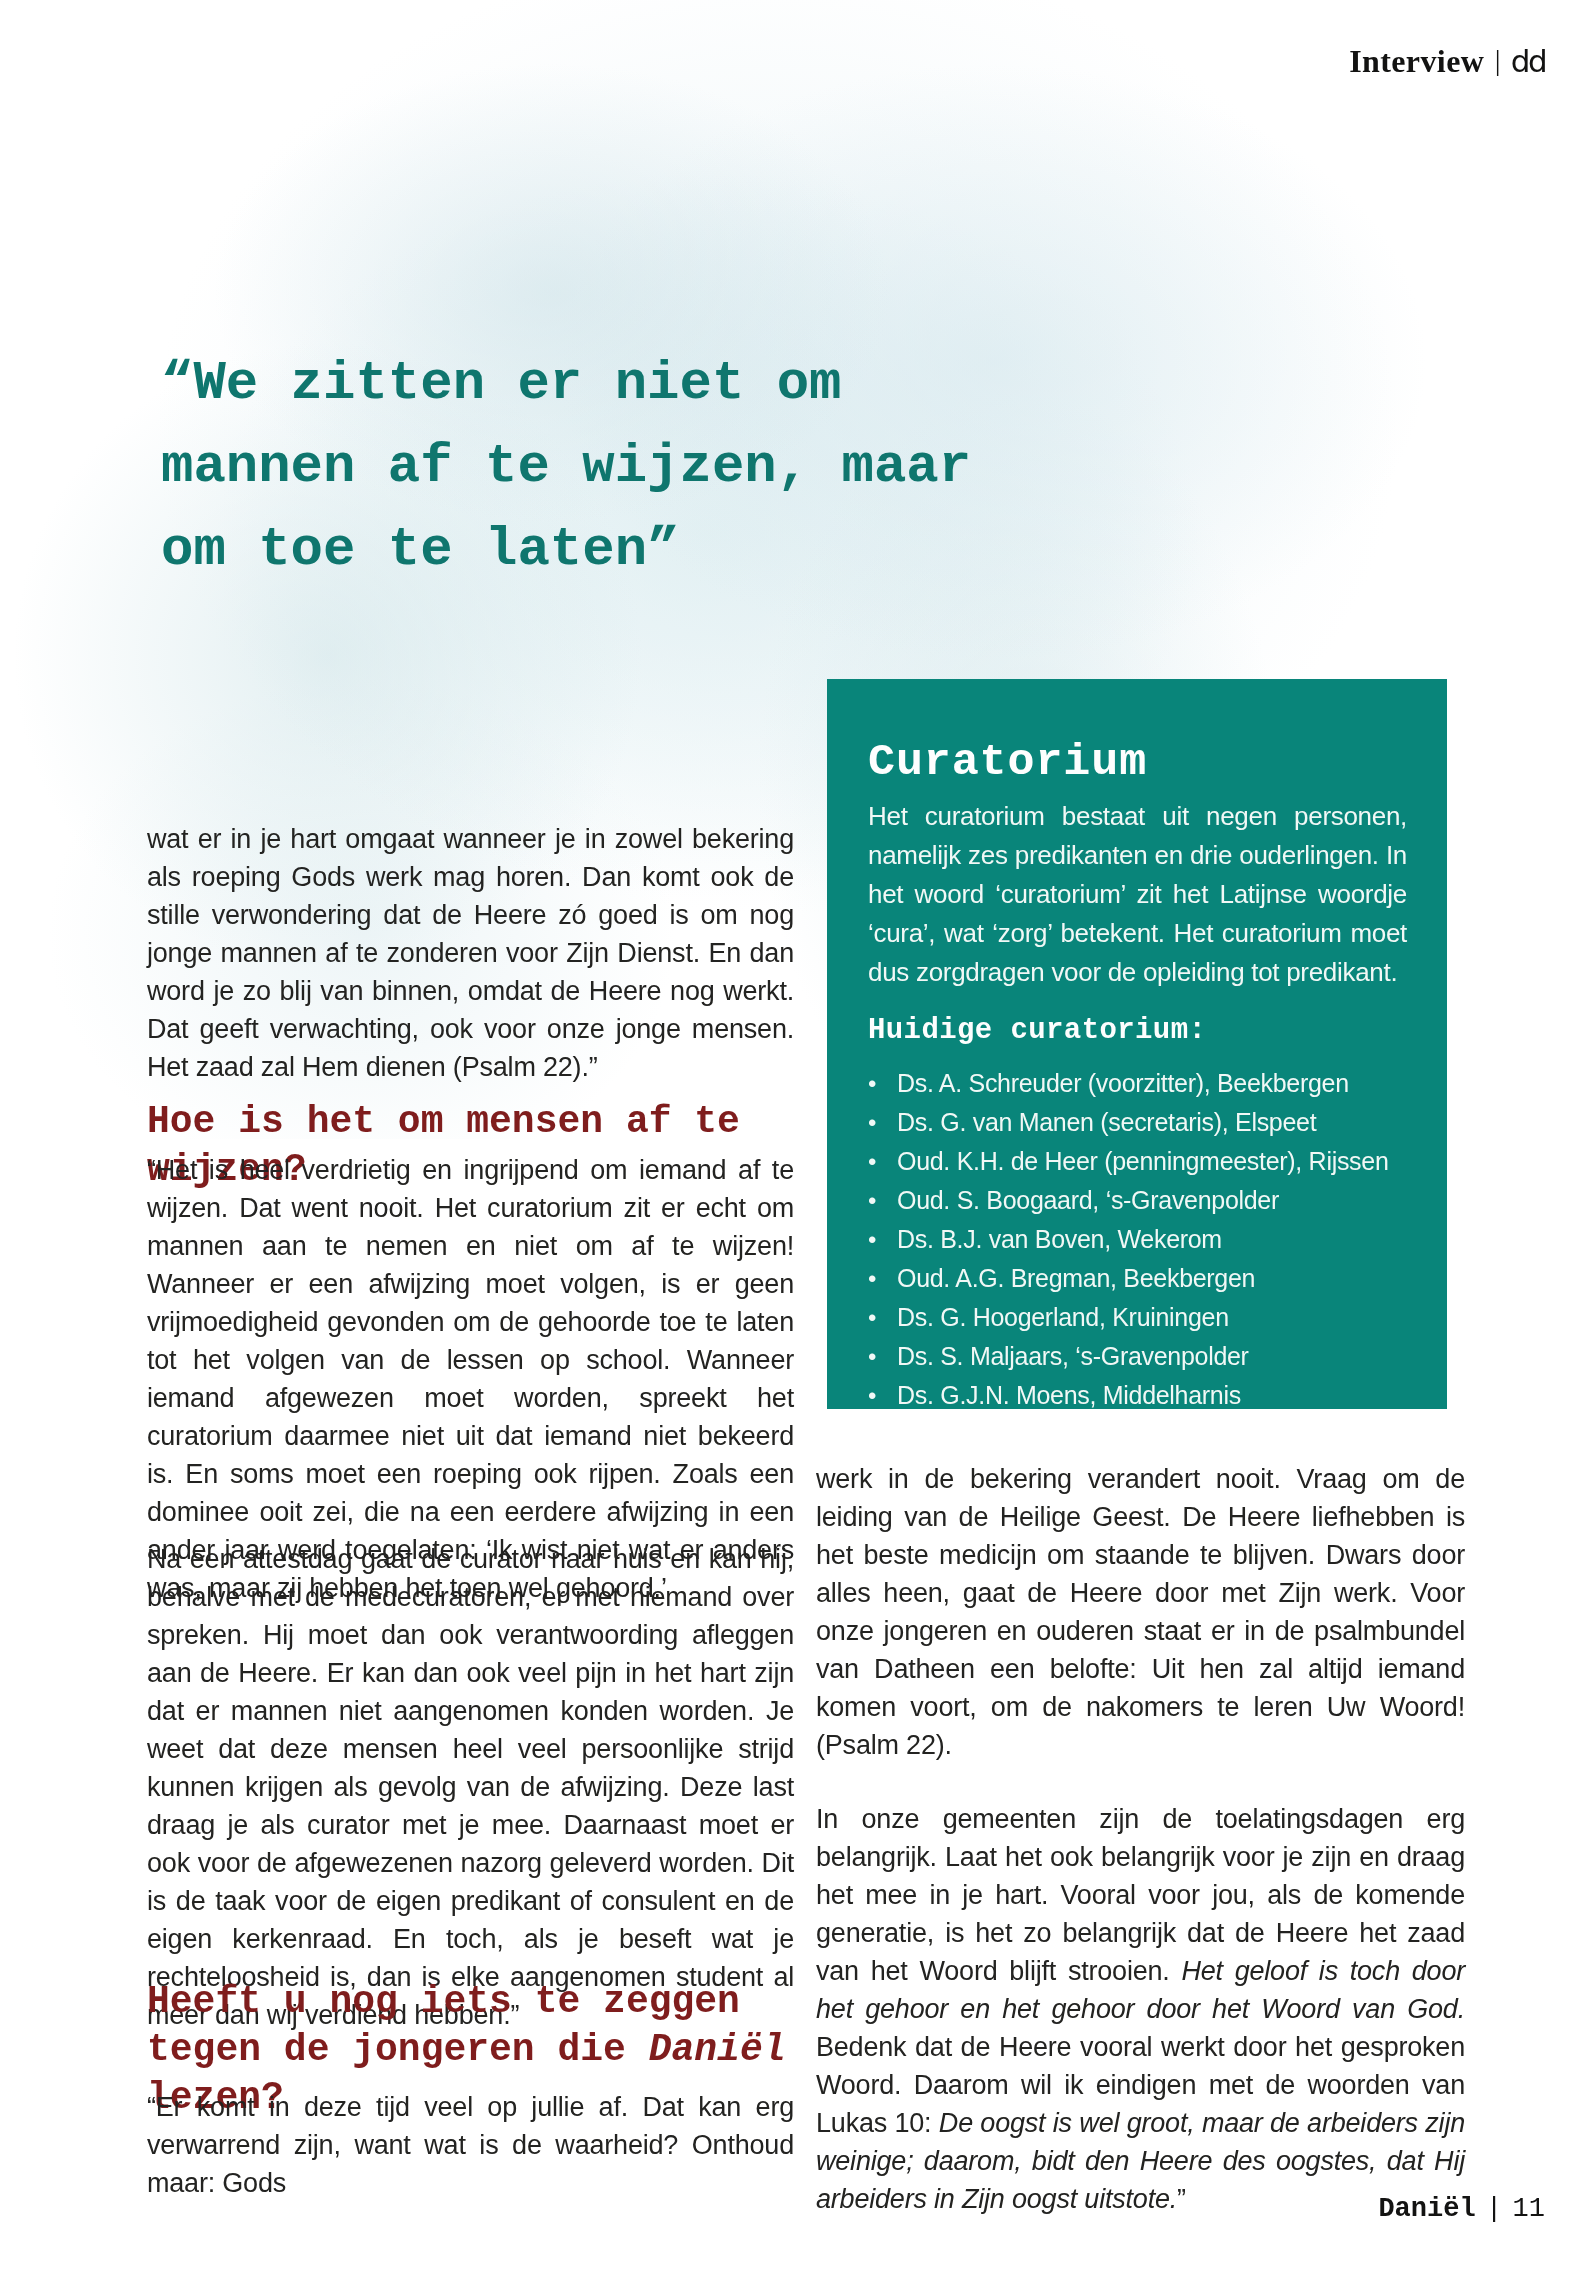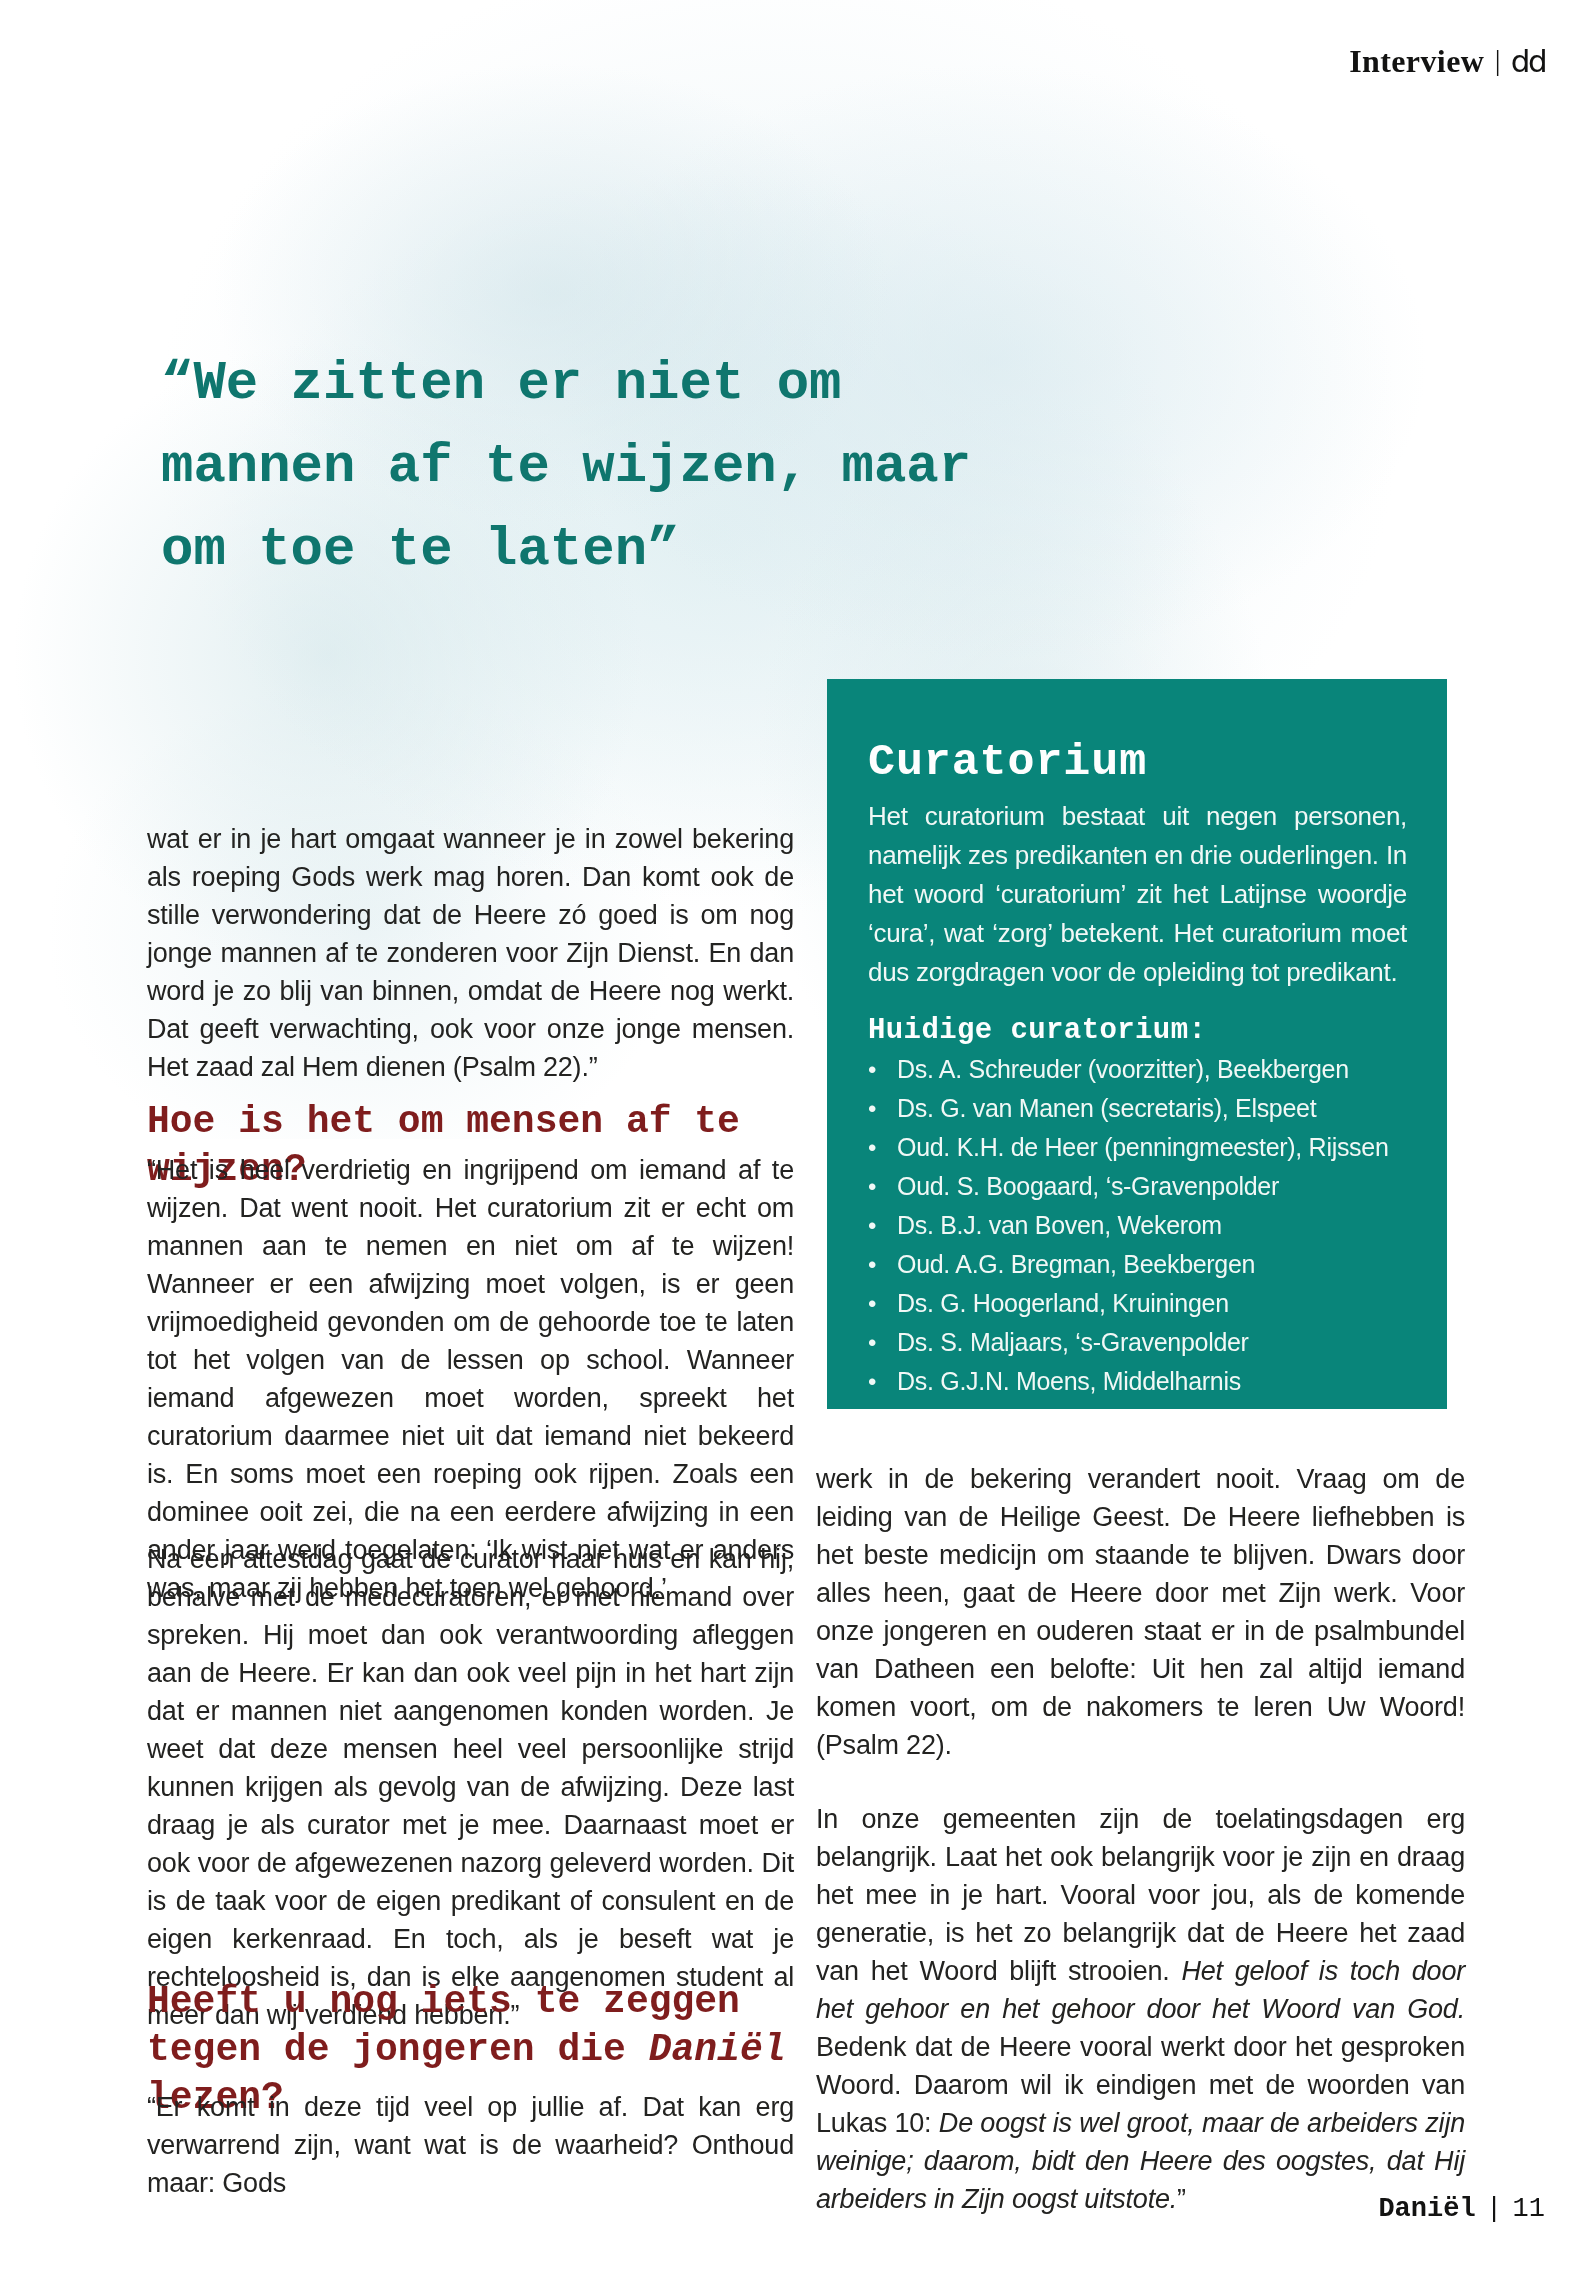--- a/index.html
+++ b/index.html
@@ -62,21 +62,21 @@
     font-size:45px;line-height:48px;color:#FDFEFE;
     margin:0 0 10.4px 0;letter-spacing:0.9px;
   }
   .curbox .intro{
     font-size:26px;line-height:39px;text-align:justify;
     letter-spacing:-0.3px;margin:0 0 21px 0;
   }
   .curbox .listhead{
     font-family:"Liberation Mono",monospace;font-weight:700;
     font-size:29px;line-height:35px;color:#FDFEFE;
-    margin:0 0 2px 0;letter-spacing:0.4px;
+    margin:0 0 16px 0;letter-spacing:0.4px;
   }
   .curbox ul{list-style:none;margin:0;padding:0;}
   .curbox li{
     font-size:25px;line-height:38px;white-space:nowrap;
     letter-spacing:-0.3px;display:flex;align-items:baseline;
   }
   .curbox li .dot{width:29px;flex:0 0 29px;text-align:left;font-size:24px;}
   
   .footer{
     top:2194px;right:47px;

